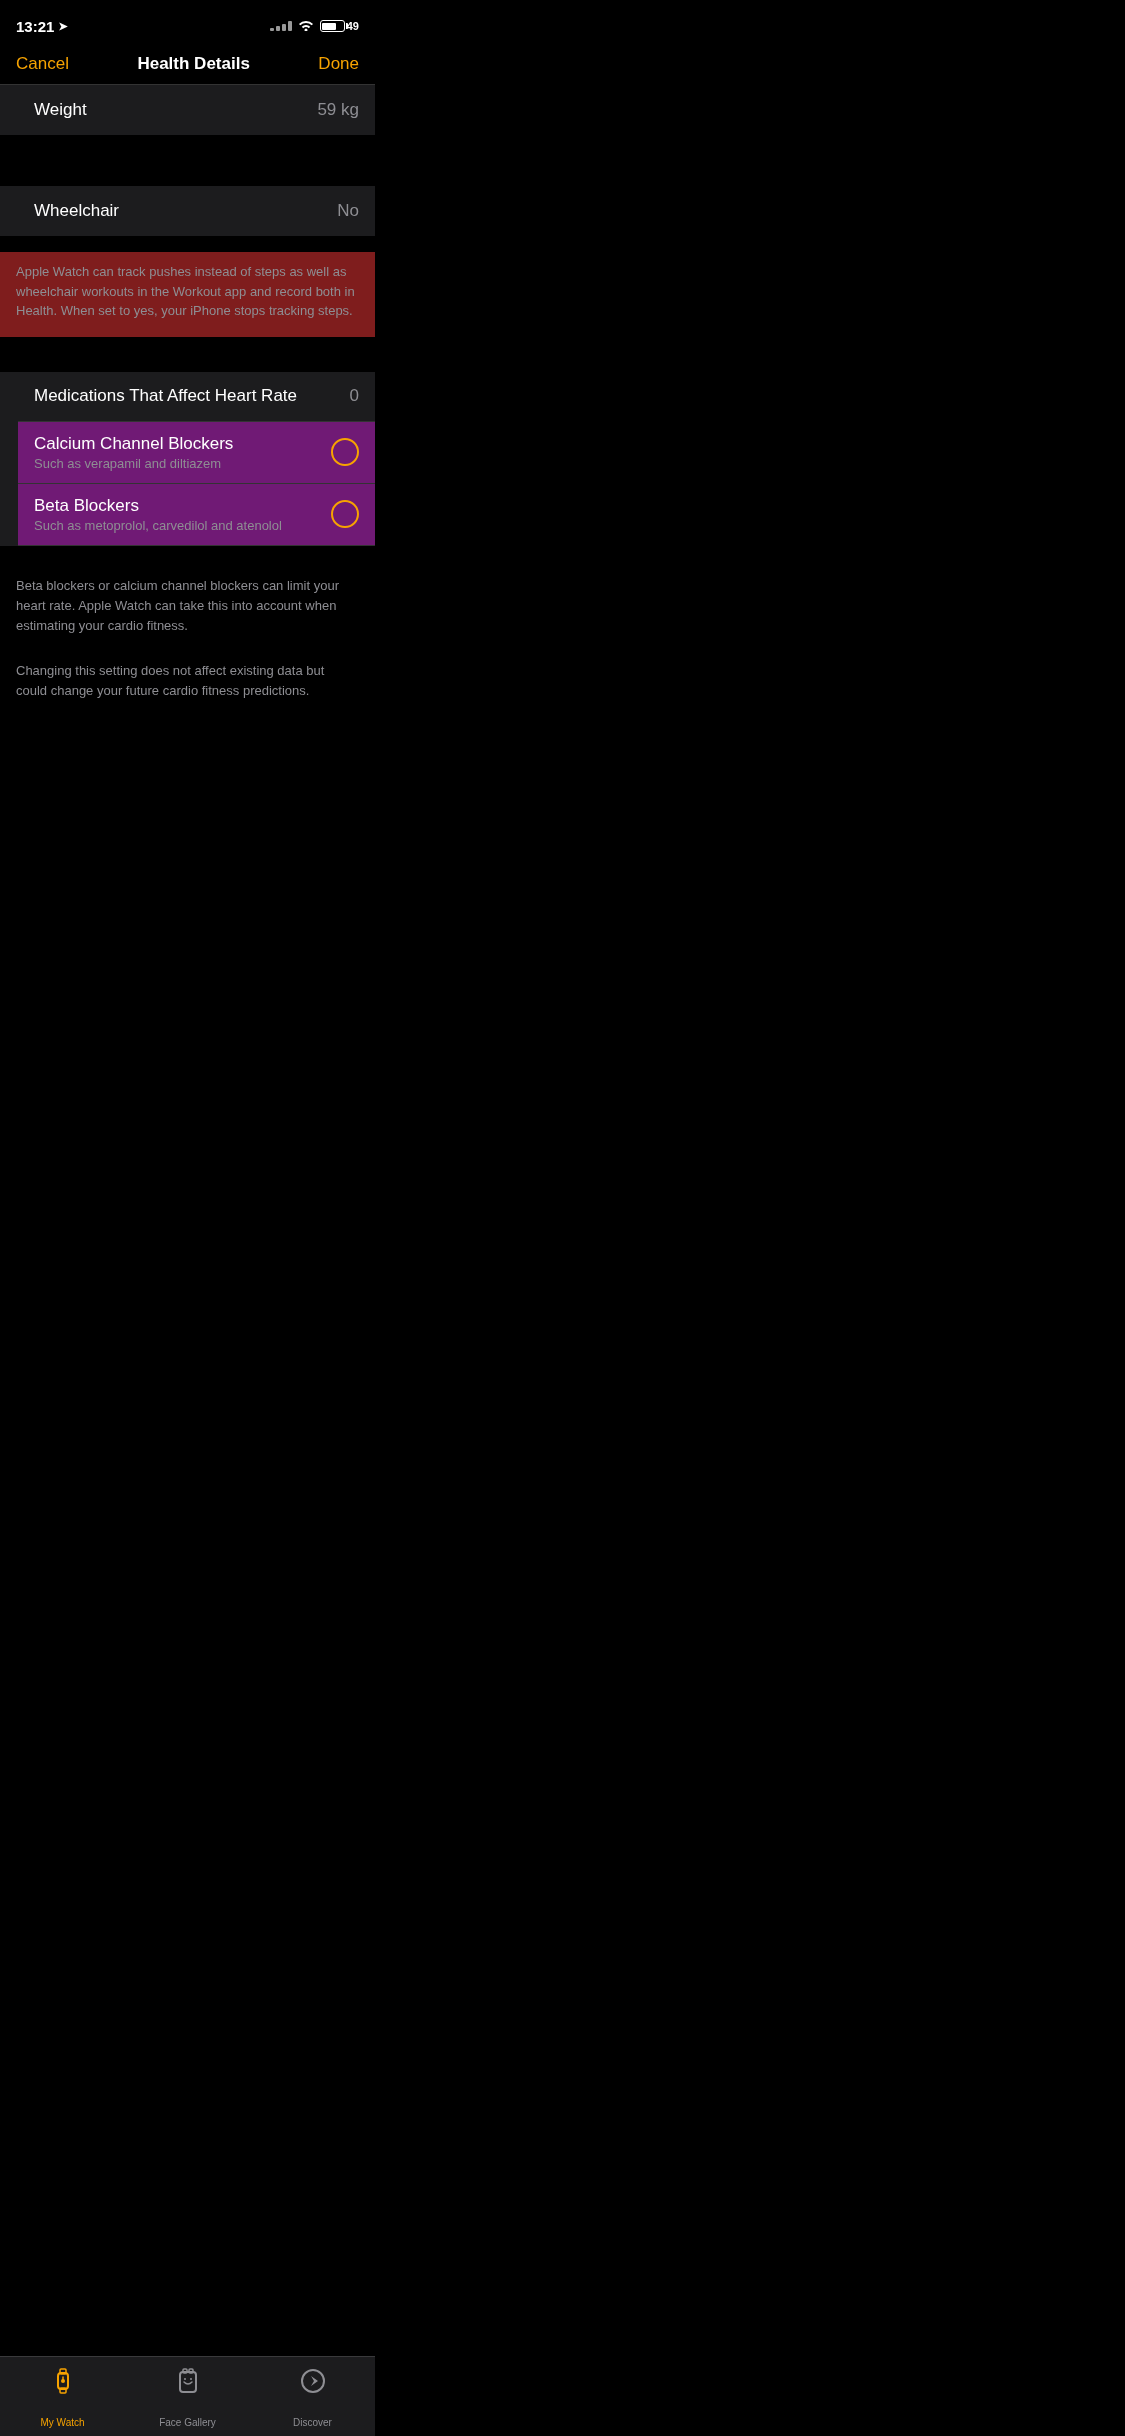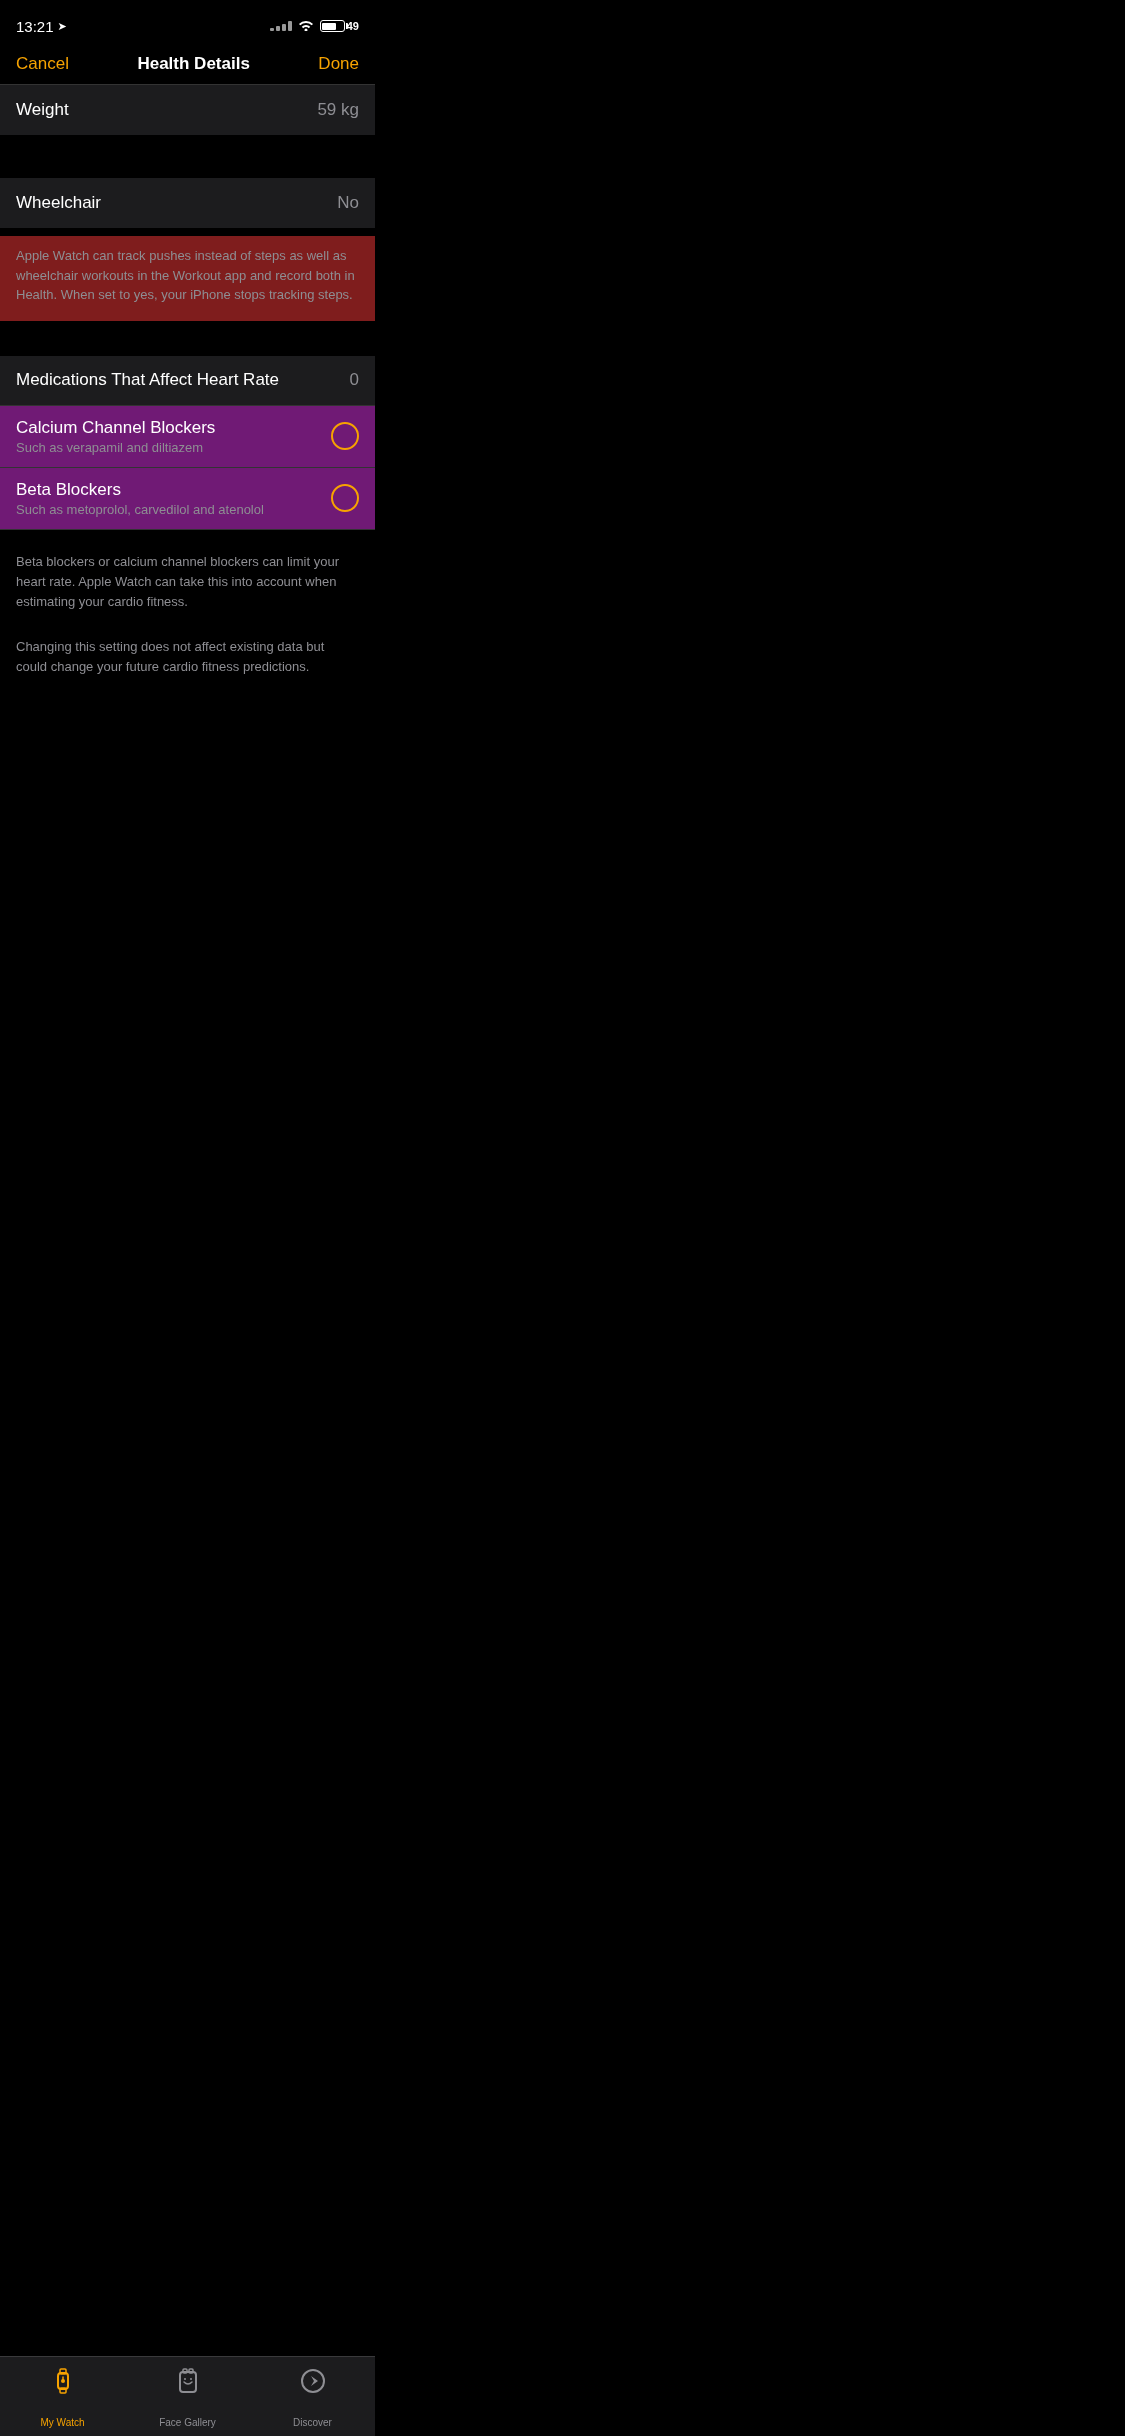--- a/index.html
+++ b/index.html
@@ -18,21 +18,21 @@
     
     .status-bar {
       display: flex;
       justify-content: space-between;
       align-items: center;
       padding: 14px 16px 6px;
       height: 44px;
     }
     .status-time {
       font-size: 15px;
-      font-weight: 400;
+      font-weight: 700;
       color: #fff;
       display: flex;
       align-items: center;
       gap: 4px;
     }
     .status-time .arrow {
       font-size: 11px;
     }
     .status-icons {
       display: flex;
@@ -98,21 +98,22 @@
     }
     .nav-title {
       font-size: 17px;
       font-weight: 600;
       color: #fff;
     }
 
     
     .section {
       background: #1c1c1e;
-      margin-bottom: 8px;
+      margin-bottom: 16px;
+      padding-left: 18px;
     }
 
     .section-separator {
       height: 35px;
       background: #000;
     }
 
     .row {
       display: flex;
       justify-content: space-between;

